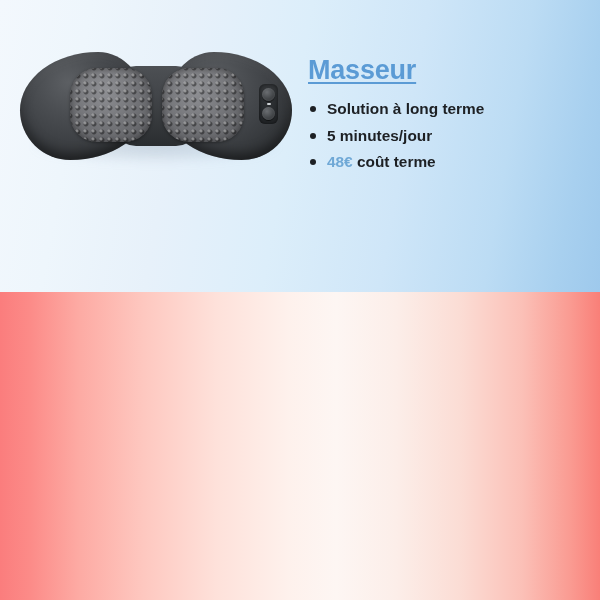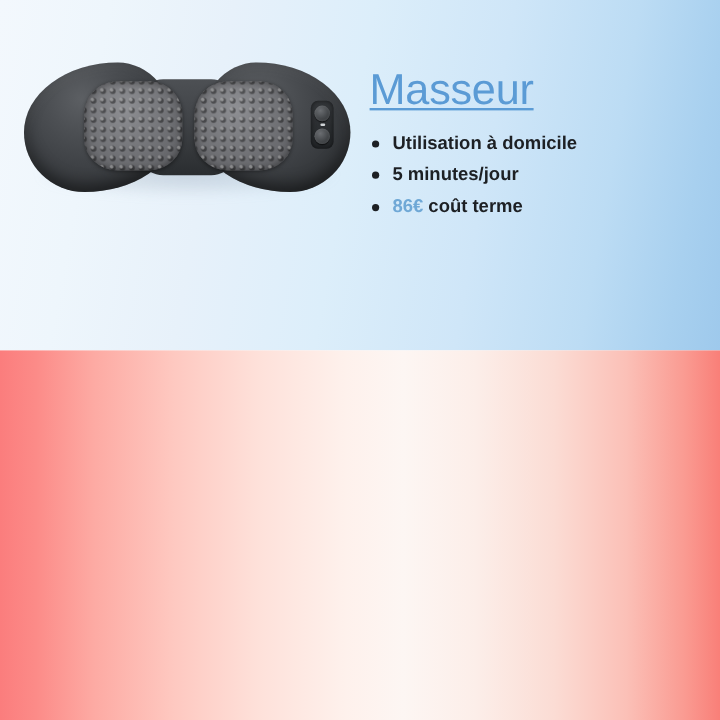--- a/index.html
+++ b/index.html
@@ -184,22 +184,22 @@
   }
 
   
   .copy {
     position: absolute;
   }
   .copy-top    { left: 308px; top: 54px;  width: 286px; }
 
   .headline {
     margin: 0;
-    font-size: 36px;
-    font-weight: normal;
+    font-size: 27px;
+    font-weight: bold;
     line-height: 1.19;
     letter-spacing: -0.2px;
     text-decoration: underline;
     text-underline-offset: 3px;
     text-decoration-thickness: 2px;
   }
   .headline.blue { color: #5b9bd5; }
 
   .bullets {
     list-style: none;
@@ -254,27 +254,27 @@
         </div>
       </div>
     </div>
 
     <div class="copy copy-top">
       <h2 class="headline blue">
         <span>Masseur</span><br>
       </h2>
       <ul class="bullets">
         <li>
-          <span>Utilisation à domicile</span>
+          <span>Solution à long terme</span>
         </li>
         <li>
           <span>5 minutes/jour</span>
         </li>
         <li>
-          <span class="price-blue">86€</span><span> coût terme</span>
+          <span class="price-blue">48€</span><span> coût terme</span>
         </li>
       </ul>
     </div>
   </div>
 
   <div class="panel-bottom">
 
     
 
     

